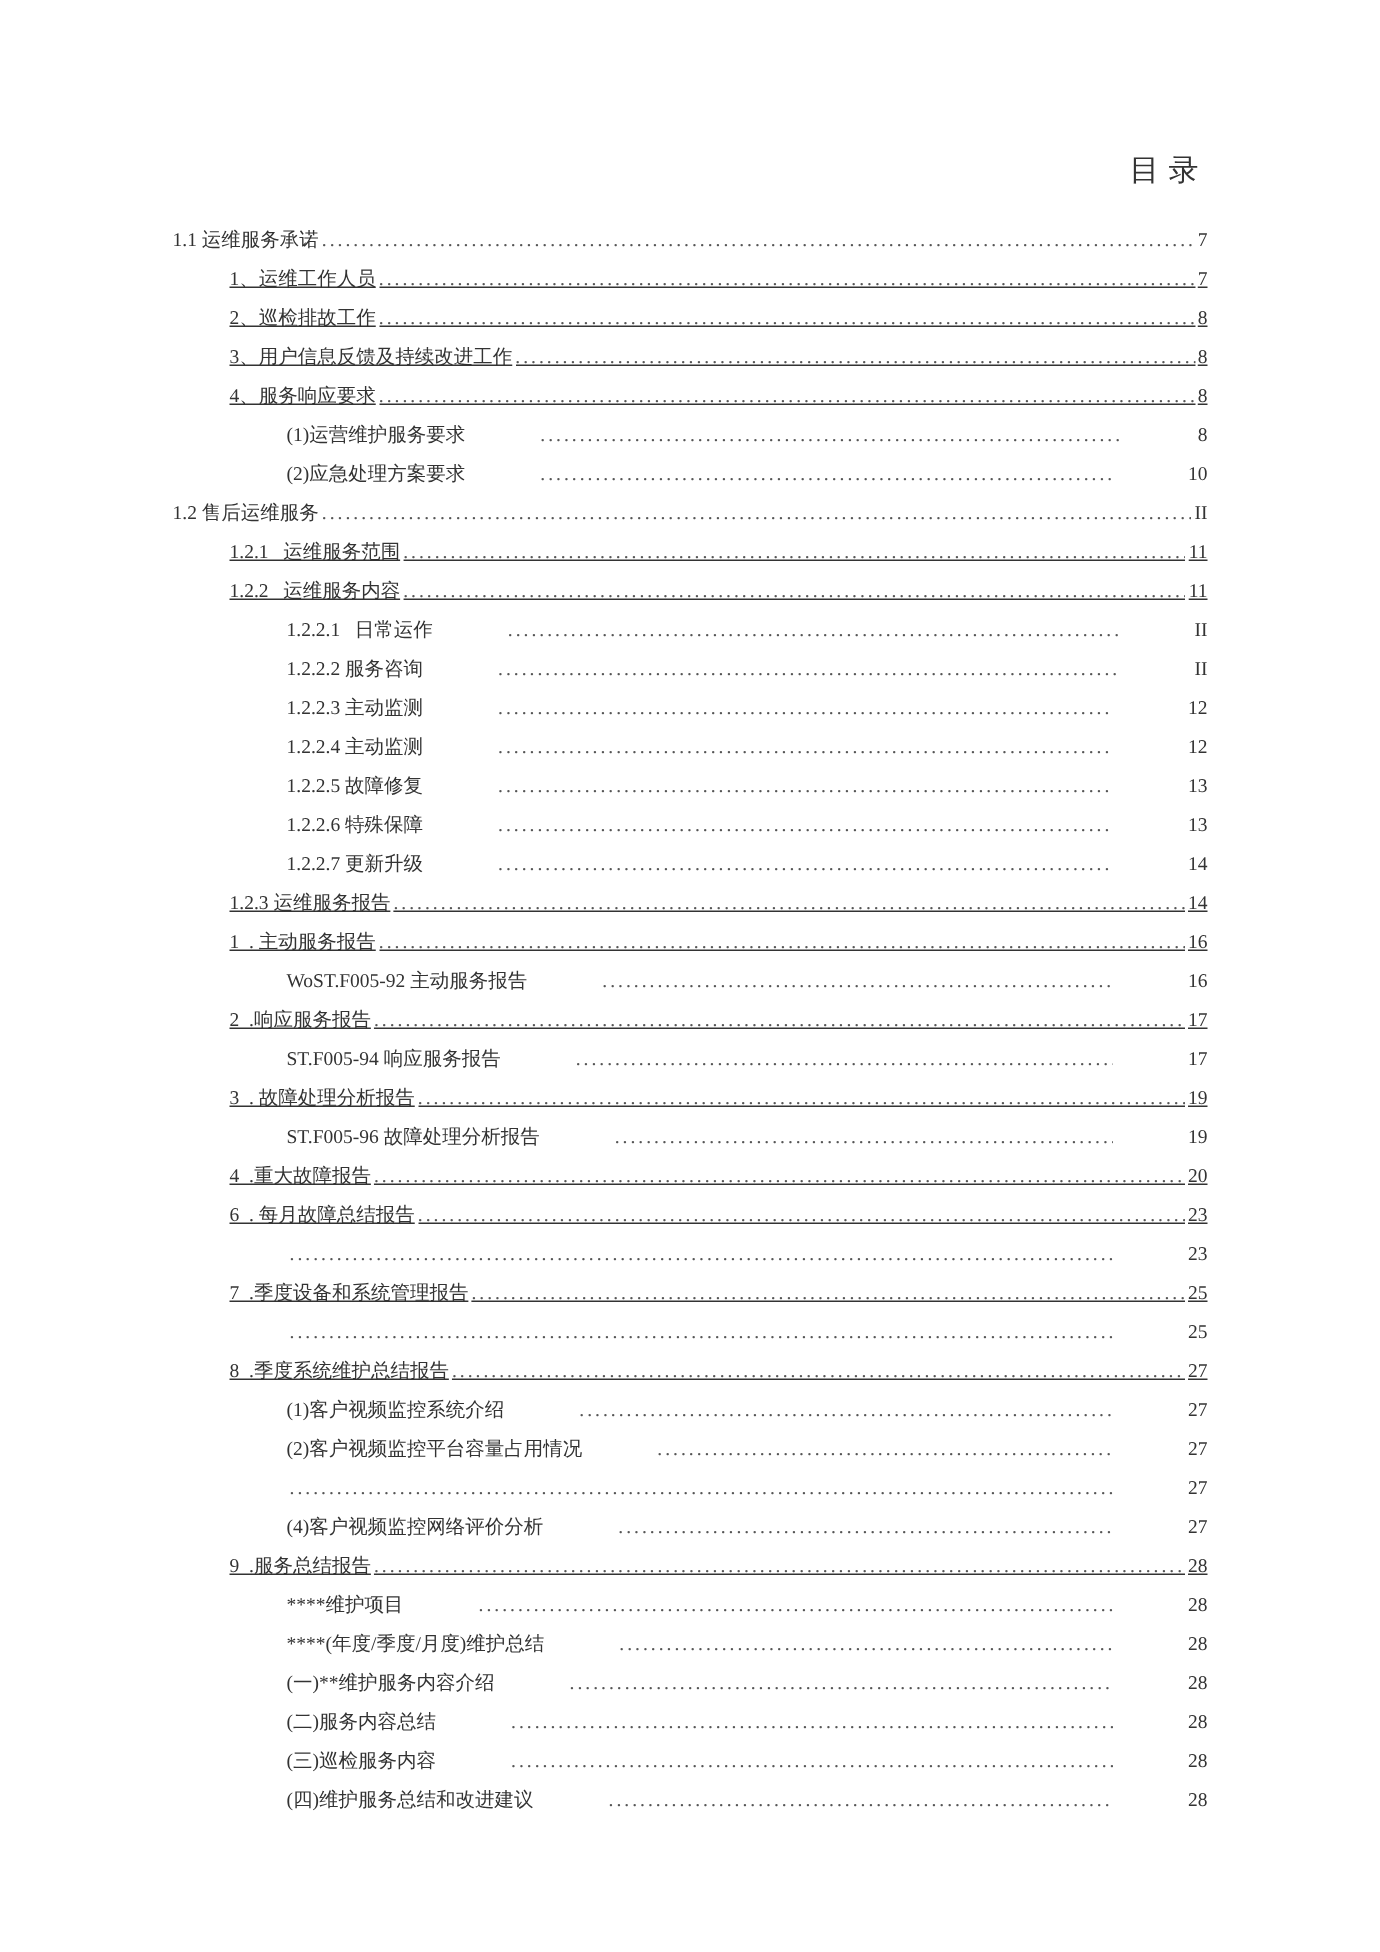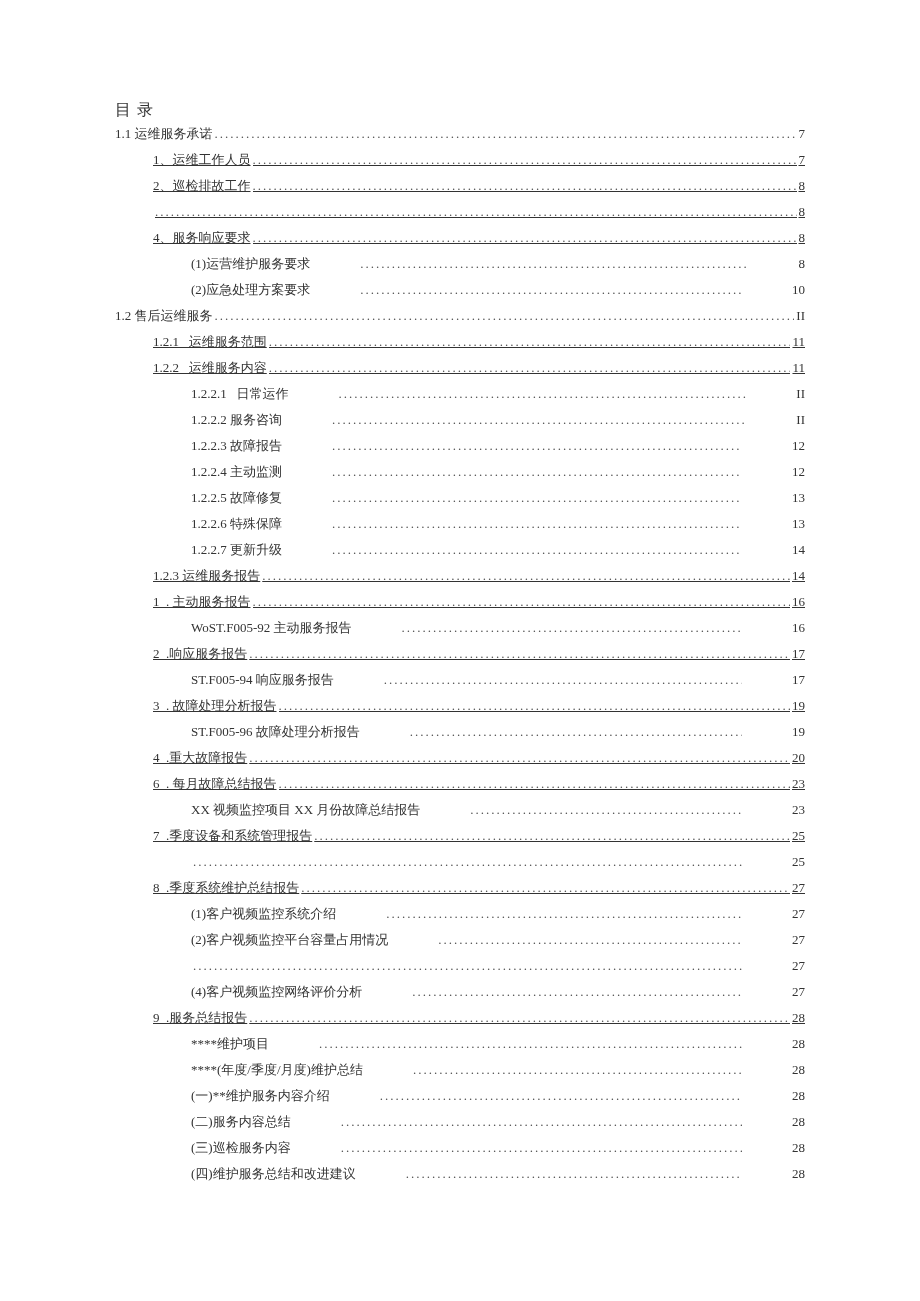--- a/index.html
+++ b/index.html
@@ -5,23 +5,24 @@
     * { margin: 0; padding: 0; box-sizing: border-box; }
     body {
       font-family: "SimSun", "宋体", serif;
       font-size: 14px;
       color: #333;
       background: #fff;
       padding: 100px 115px 60px 115px;
       width: 920px;
     }
     .toc-title {
-      text-align: left;
-      font-size: 16px;
+      text-align: right;
+      font-size: 20px;
       font-weight: normal;
+      margin-bottom: 20px;
       letter-spacing: 6px;
     }
     .toc-entry {
       display: flex;
       align-items: baseline;
       line-height: 2.0;
       font-size: 13px;
       white-space: nowrap;
     }
     .toc-label {
@@ -60,20 +61,21 @@
       <span class="toc-label">1、运维工作人员</span>
       <span class="toc-dots"></span>
       <span class="toc-page">7</span>
     </div>
     <div class="toc-entry indent-1">
       <span class="toc-label">2、巡检排故工作</span>
       <span class="toc-dots"></span>
       <span class="toc-page">8</span>
     </div>
     <div class="toc-entry indent-1">
+      <span class="toc-label">3、用户信息反馈及持续改进工作</span>
       <span class="toc-dots"></span>
       <span class="toc-page">8</span>
     </div>
     <div class="toc-entry indent-1">
       <span class="toc-label">4、服务响应要求</span>
       <span class="toc-dots"></span>
       <span class="toc-page">8</span>
     </div>
     <div class="toc-entry indent-2">
       <span class="toc-label">(1)运营维护服务要求</span>
@@ -104,21 +106,21 @@
       <span class="toc-label">1.2.2.1&nbsp;&nbsp;&nbsp;日常运作</span>
       <span class="toc-dots"></span>
       <span class="toc-page">II</span>
     </div>
     <div class="toc-entry indent-2">
       <span class="toc-label">1.2.2.2 服务咨询</span>
       <span class="toc-dots"></span>
       <span class="toc-page">II</span>
     </div>
     <div class="toc-entry indent-2">
-      <span class="toc-label">1.2.2.3 故障报告</span>
+      <span class="toc-label">1.2.2.3 主动监测</span>
       <span class="toc-dots"></span>
       <span class="toc-page">12</span>
     </div>
     <div class="toc-entry indent-2">
       <span class="toc-label">1.2.2.4 主动监测</span>
       <span class="toc-dots"></span>
       <span class="toc-page">12</span>
     </div>
     <div class="toc-entry indent-2">
       <span class="toc-label">1.2.2.5 故障修复</span>
@@ -174,21 +176,20 @@
       <span class="toc-label">4&nbsp;&nbsp;.重大故障报告</span>
       <span class="toc-dots"></span>
       <span class="toc-page">20</span>
     </div>
     <div class="toc-entry indent-1">
       <span class="toc-label">6&nbsp;&nbsp;. 每月故障总结报告</span>
       <span class="toc-dots"></span>
       <span class="toc-page">23</span>
     </div>
     <div class="toc-entry indent-2">
-      <span class="toc-label">XX 视频监控项目 XX 月份故障总结报告</span>
       <span class="toc-dots"></span>
       <span class="toc-page">23</span>
     </div>
     <div class="toc-entry indent-1">
       <span class="toc-label">7&nbsp;&nbsp;.季度设备和系统管理报告</span>
       <span class="toc-dots"></span>
       <span class="toc-page">25</span>
     </div>
     <div class="toc-entry indent-2">
       <span class="toc-dots"></span>

